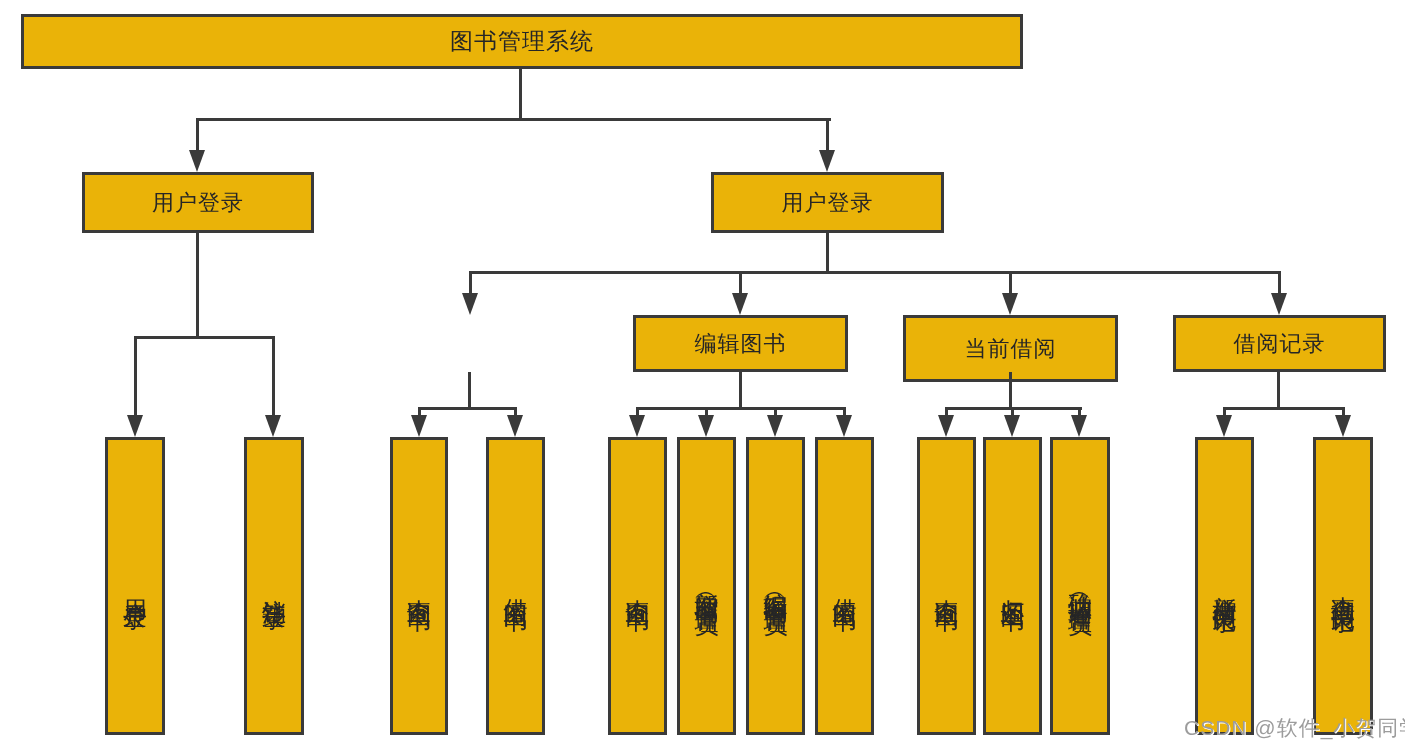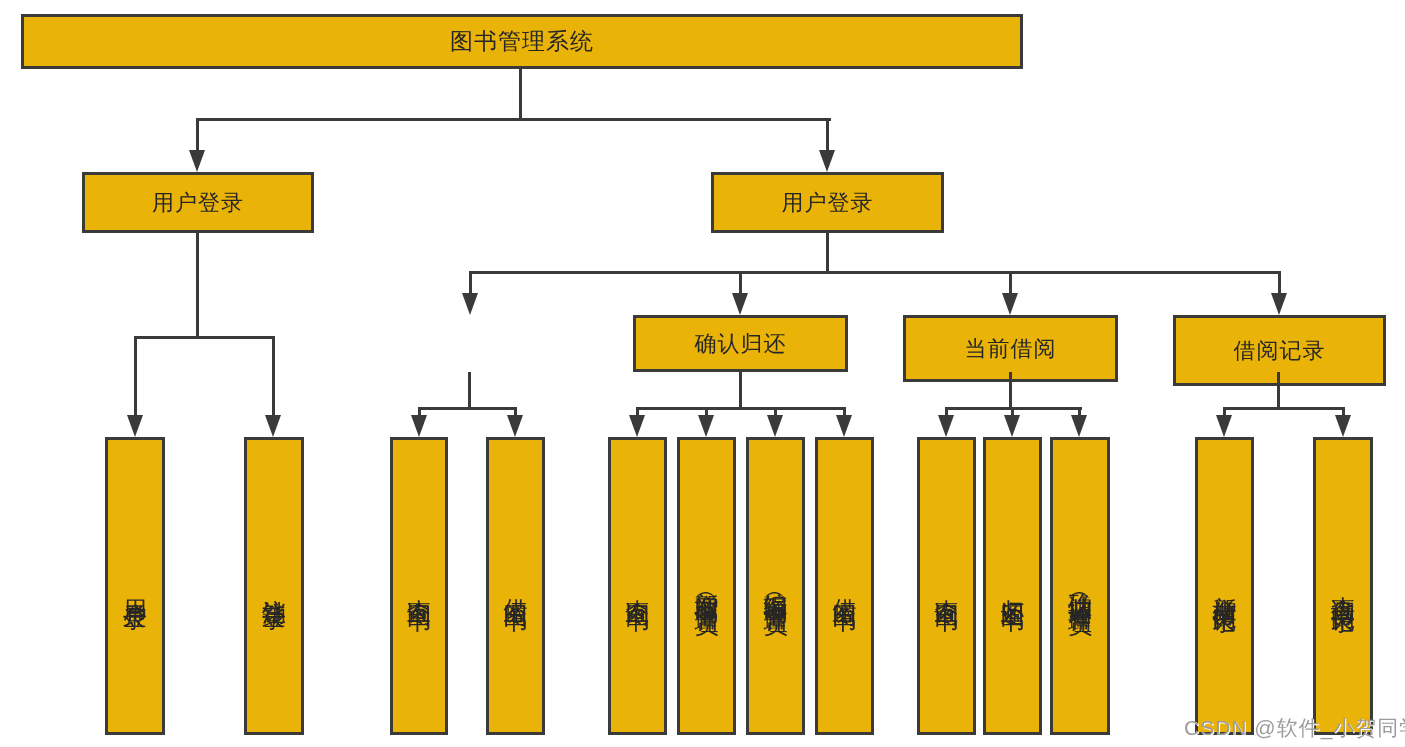--- a/index.html
+++ b/index.html
@@ -46,26 +46,26 @@
   </div>
 
   <div class="box" style="left:82px;top:172px;width:232px;height:61px">
     <span class="hlabel lv">用户登录</span>
   </div>
   <div class="box" style="left:711px;top:172px;width:233px;height:61px">
     <span class="hlabel lv">用户登录</span>
   </div>
 
   <div class="box" style="left:633px;top:315px;width:215px;height:57px">
-    <span class="hlabel lv">确认归还</span>
+    <span class="hlabel lv">编辑图书</span>
   </div>
   <div class="box" style="left:903px;top:315px;width:215px;height:67px">
     <span class="hlabel lv">当前借阅</span>
   </div>
-  <div class="box" style="left:1173px;top:315px;width:213px;height:71px">
+  <div class="box" style="left:1173px;top:315px;width:213px;height:57px">
     <span class="hlabel lv">借阅记录</span>
   </div>
 
   <div class="box" style="left:105px;top:437px;width:60px;height:298px">
     <span class="vlabel">用户登录</span>
   </div>
   <div class="box" style="left:244px;top:437px;width:60px;height:298px">
     <span class="vlabel">注销登录</span>
   </div>
 

